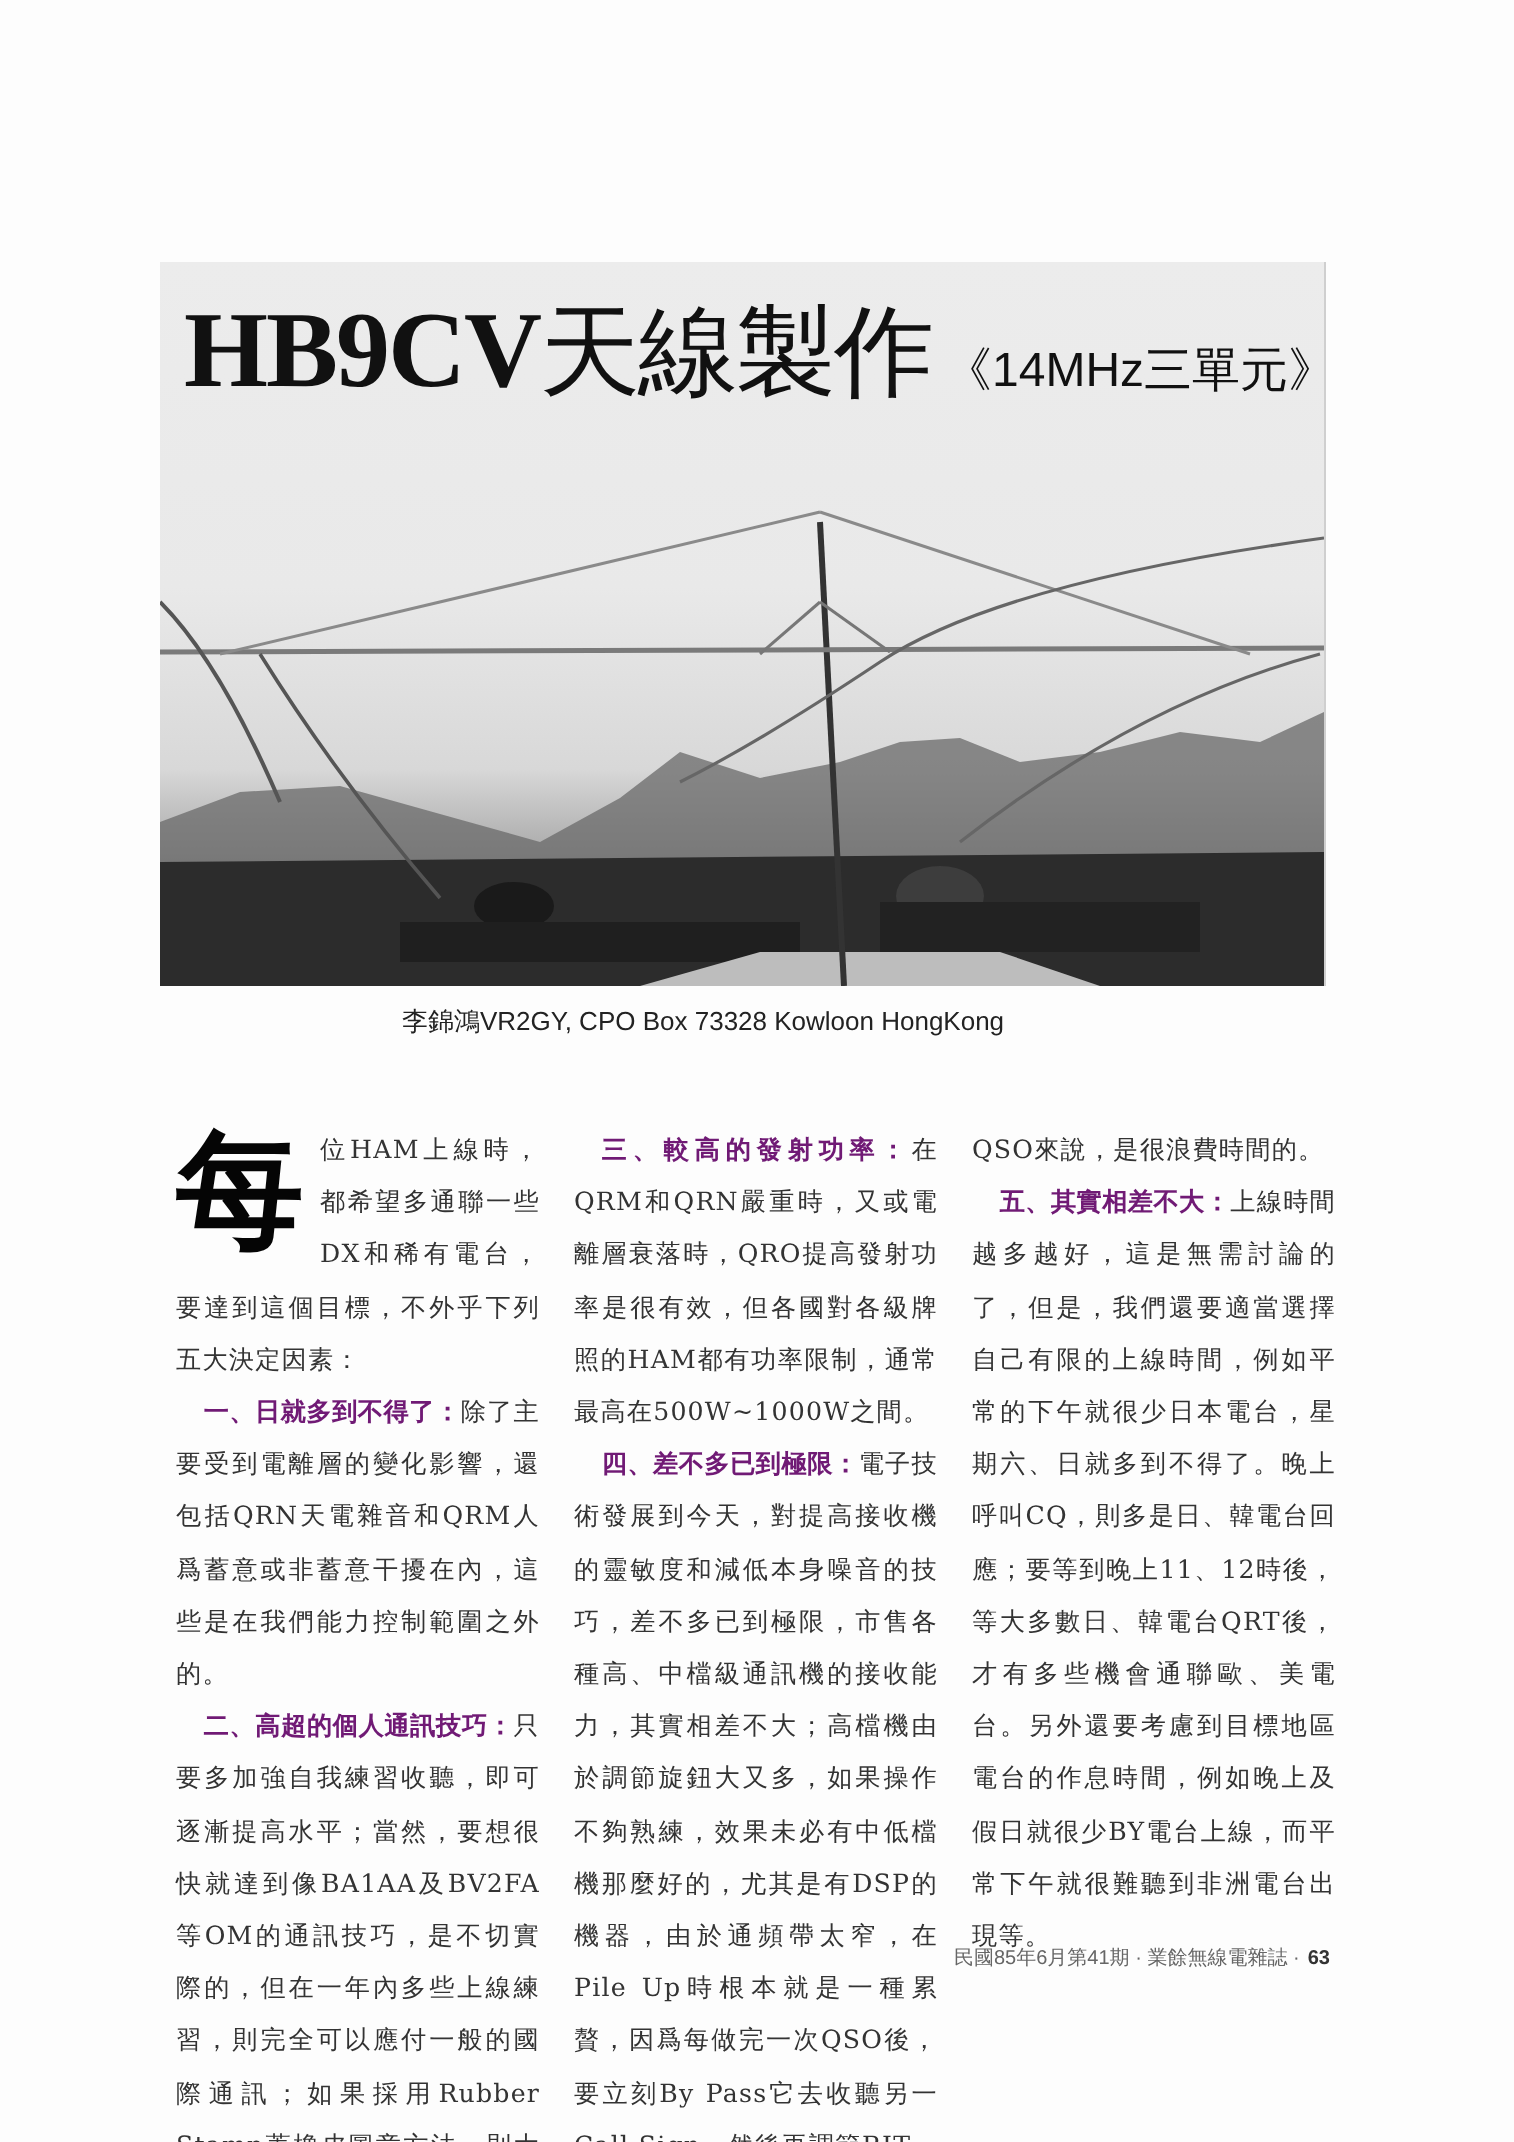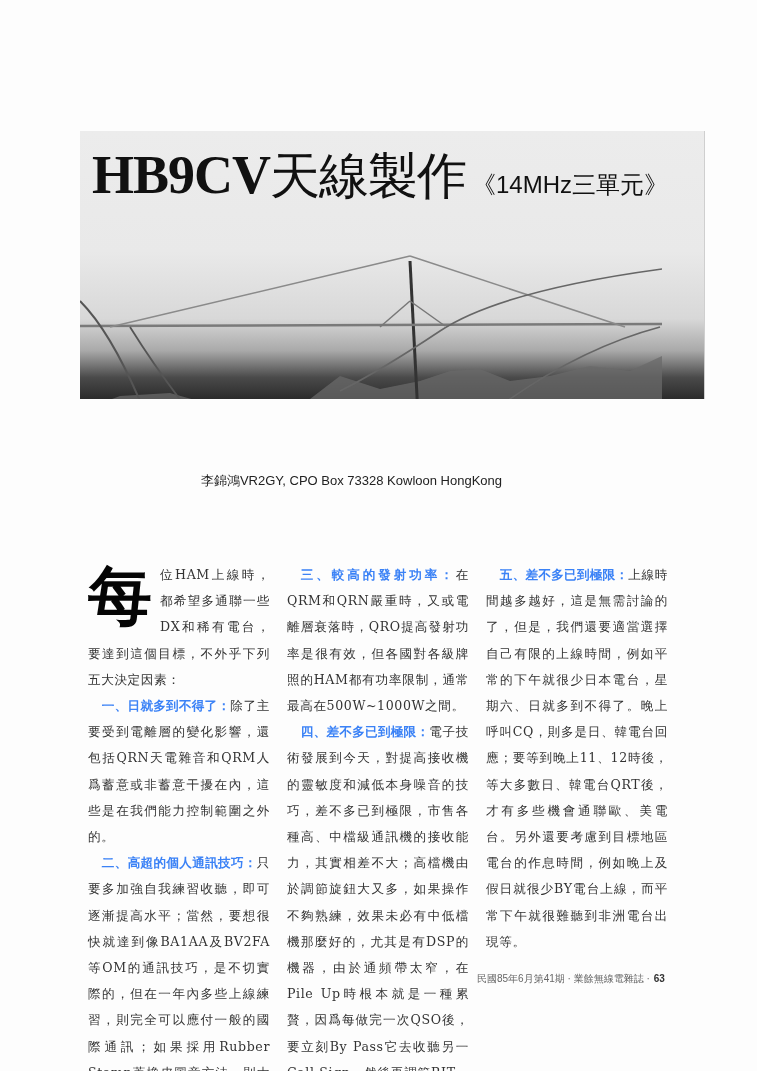--- a/index.html
+++ b/index.html
@@ -7,25 +7,24 @@
       width: 757px; height: 1071px;
       background: #fdfdfd;
       position: relative;
       overflow: hidden;
       font-family: "DejaVu Serif", serif;
       color: #2a2a2a;
     }
     .page-photo {
       position: absolute;
       left: 80px; top: 131px;
-      width: 582px; height: 268px;
+      width: 582px; height: 362px;
       background: linear-gradient(180deg, #ececec 0%, #e9e9e9 45%, #d8d8d8 70%, #a9a9a9 82%, #4a4a4a 92%, #2b2b2b 100%);
       overflow: hidden;
       border-right: 1px solid #cfcfcf;
-      padding-left: 42px;
     }
     .photo-svg { position: absolute; left: 0; top: 0; }
     .title {
       position: absolute;
       left: 12px; top: 12px;
       white-space: nowrap;
       color: #111;
     }
     .title-main {
       font-family: "Liberation Serif", serif;
@@ -40,21 +39,21 @@
       font-size: 50px;
     }
     .title-sub {
       font-family: "Liberation Sans", sans-serif;
       font-size: 24px;
       margin-left: 6px;
     }
     .caption {
       position: absolute;
       left: 0; width: 703px;
-      top: 472px;
+      top: 502px;
       text-align: center;
       font-family: "Liberation Sans", sans-serif;
       font-size: 13px;
       color: #222;
     }
     .columns {
       position: absolute;
       left: 88px; top: 562px;
       width: 580px;
       display: flex;
@@ -66,21 +65,21 @@
       line-height: 26.2px;
       letter-spacing: 0.6px;
       text-align: justify;
       color: #333;
     }
     .col p { margin: 0; text-indent: 1.1em; }
     .col p.noindent { text-indent: 0; }
     .col .head {
       font-family: "DejaVu Sans", sans-serif;
       font-weight: bold;
-      color: #3b82f6;
+      color: #701a75;
       letter-spacing: 0.2px;
     }
     .dropcap {
       float: left;
       font-family: "DejaVu Serif", serif;
       font-weight: bold;
       font-size: 64px;
       line-height: 64px;
       width: 66px;
       height: 72px;
@@ -139,19 +138,20 @@
   <div class="col">
     <p class="noindent"><span class="dropcap">每</span><span>位HAM上線時，都希望多通聯一些DX和稀有電台，要達到這個目標，不外乎下列五大決定因素：</span></p>
     <p><span class="head">一、日就多到不得了：</span><span>除了主要受到電離層的變化影響，還包括QRN天電雜音和QRM人爲蓄意或非蓄意干擾在內，這些是在我們能力控制範圍之外的。</span></p>
     <p><span class="head">二、高超的個人通訊技巧：</span><span>只要多加強自我練習收聽，即可逐漸提高水平；當然，要想很快就達到像BA1AA及BV2FA等OM的通訊技巧，是不切實際的，但在一年內多些上線練習，則完全可以應付一般的國際通訊；如果採用Rubber Stamp蓋橡皮圖章方法，則大部分QSO應都可順利完成。</span></p>
   </div>
   <div class="col">
     <p><span class="head">三、較高的發射功率：</span><span>在QRM和QRN嚴重時，又或電離層衰落時，QRO提高發射功率是很有效，但各國對各級牌照的HAM都有功率限制，通常最高在500W~1000W之間。</span></p>
     <p><span class="head">四、差不多已到極限：</span><span>電子技術發展到今天，對提高接收機的靈敏度和減低本身噪音的技巧，差不多已到極限，市售各種高、中檔級通訊機的接收能力，其實相差不大；高檔機由於調節旋鈕大又多，如果操作不夠熟練，效果未必有中低檔機那麼好的，尤其是有DSP的機器，由於通頻帶太窄，在Pile Up時根本就是一種累贅，因爲每做完一次QSO後，要立刻By Pass它去收聽另一Call Sign，然後再調節RIT，這對於一次10秒、8秒的</span></p>
   </div>
   <div class="col">
-    <p><span class="head">五、差不多已到極限：</span><span>上線時間越多越好，這是無需討論的了，但是，我們還要適當選擇自己有限的上線時間，例如平常的下午就很少日本電台，星期六、日就多到不得了。晚上呼叫CQ，則多是日、韓電台回應；要等到晚上11、12時後，等大多數日、韓電台QRT後，才有多些機會通聯歐、美電台。另外還要考慮到目標地區電台的作息時間，例如晚上及假日就很少BY電台上線，而平常下午就很難聽到非洲電台出現等。</span></p>
+    <p class="noindent">QSO來說，是很浪費時間的。</p>
+    <p><span class="head">五、其實相差不大：</span><span>上線時間越多越好，這是無需討論的了，但是，我們還要適當選擇自己有限的上線時間，例如平常的下午就很少日本電台，星期六、日就多到不得了。晚上呼叫CQ，則多是日、韓電台回應；要等到晚上11、12時後，等大多數日、韓電台QRT後，才有多些機會通聯歐、美電台。另外還要考慮到目標地區電台的作息時間，例如晚上及假日就很少BY電台上線，而平常下午就很難聽到非洲電台出現等。</span></p>
   </div>
 </div>
 
 <div class="footer">
   <span>民國85年6月第41期 · 業餘無線電雜誌 ·</span><span class="pagenum">63</span>
 </div>
 
 </body></html>

